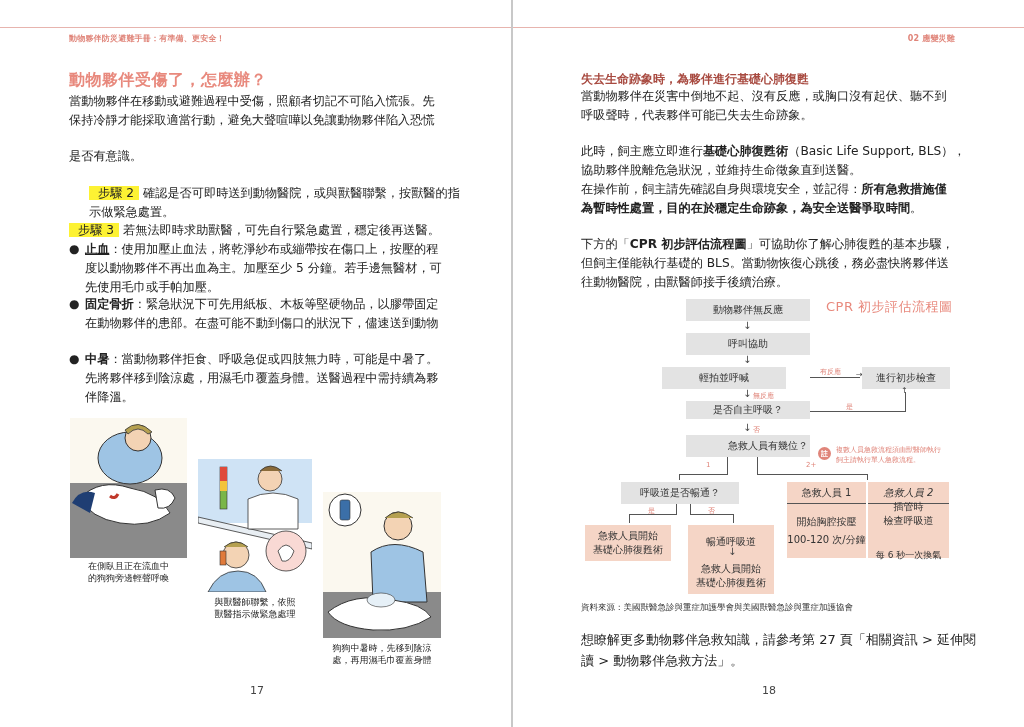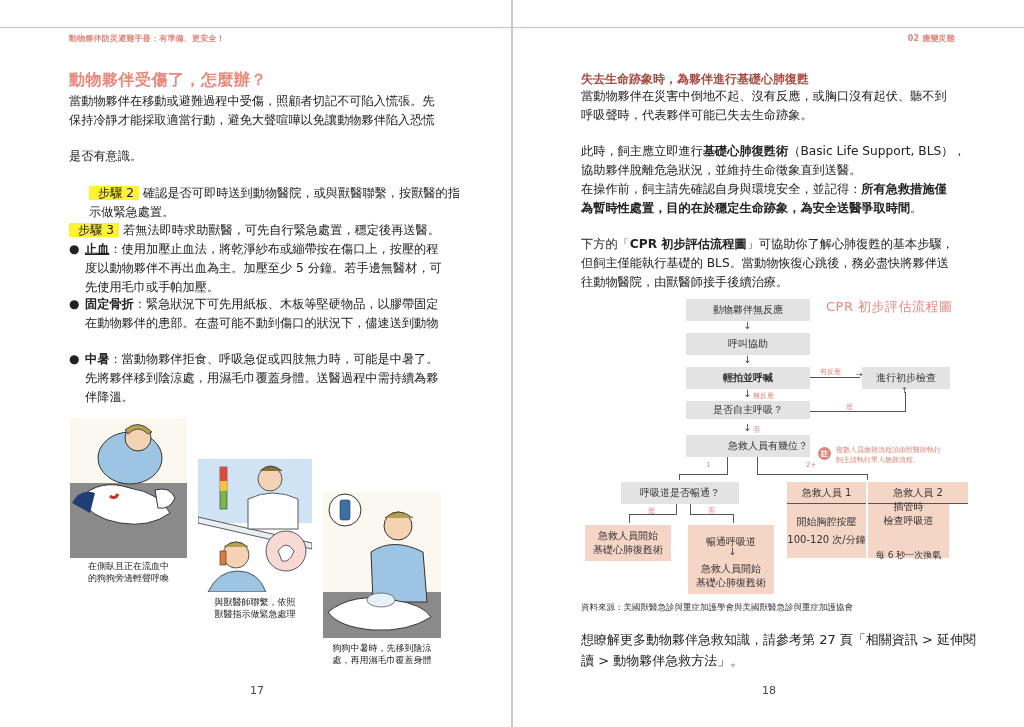--- a/index.html
+++ b/index.html
@@ -177,21 +177,21 @@
   <div>但飼主僅能執行基礎的 BLS。當動物恢復心跳後，務必盡快將夥伴送</div>
   <div>往動物醫院，由獸醫師接手後續治療。</div>
 </div>
 
 <div class="fc-title">CPR 初步評估流程圖</div>
 
 <div class="fc-box gray" style="left:686px; top:299px; width:124px; height:22px;">動物夥伴無反應</div>
 <div class="fc-arrow" style="left:743px; top:320px;">↓</div>
 <div class="fc-box gray" style="left:686px; top:333px; width:124px; height:22px;">呼叫協助</div>
 <div class="fc-arrow" style="left:743px; top:354px;">↓</div>
-<div class="fc-box gray" style="left:686px; top:367px; width:124px; height:22px;font-weight:bold;">輕拍並呼喊</div>
+<div class="fc-box gray" style="left:662px; top:367px; width:124px; height:22px;">輕拍並呼喊</div>
 
 <div class="line" style="left:810px; top:377px; width:50px; height:1px;"></div>
 <div class="fc-arrow" style="left:856px; top:370px; font-size:8px;">→</div>
 <div class="fc-label" style="left:820px; top:367px;">有反應</div>
 <div class="fc-box gray" style="left:862px; top:367px; width:88px; height:22px;">進行初步檢查</div>
 
 <div class="fc-arrow" style="left:743px; top:388px;">↓</div>
 <div class="fc-label" style="left:753px; top:391px;">無反應</div>
 <div class="fc-box gray" style="left:686px; top:401px; width:124px; height:18px;">是否自主呼吸？</div>
 
@@ -233,21 +233,21 @@
 <div class="fc-label" style="left:708px; top:506px;">否</div>
 
 <div class="fc-box peach" style="left:585px; top:525px; width:86px; height:36px; white-space:pre-line;">急救人員開始
 基礎心肺復甦術</div>
 <div class="fc-box peach" style="left:688px; top:525px; width:86px; height:34px;">暢通呼吸道</div>
 <div class="fc-arrow" style="left:728px; top:546px;">↓</div>
 <div class="fc-box peach" style="left:688px; top:558px; width:86px; height:36px; white-space:pre-line;">急救人員開始
 基礎心肺復甦術</div>
 
 <div class="fc-box peach" style="left:787px; top:482px; width:79px; height:22px; border-bottom:1px solid #555;">急救人員 1</div>
-<div class="fc-box peach" style="left:868px; top:482px; width:100px; height:22px; border-bottom:1px solid #555;">急救人員 2</div>
+<div class="fc-box peach" style="left:868px; top:482px; width:81px; height:22px; border-bottom:1px solid #555;font-style:italic;">急救人員 2</div>
 <div class="fc-box peach" style="left:787px; top:504px; width:79px; height:54px; flex-direction:column; gap:4px;">
   <div>開始胸腔按壓</div>
   <div>100-120 次/分鐘</div>
 </div>
 <div class="fc-box peach" style="left:868px; top:504px; width:81px; height:54px; flex-direction:column;">
   <div>插管時</div>
   <div>檢查呼吸道</div>
   <div style="font-size:9px; margin-top:20px;">每 6 秒一次換氣</div>
 </div>
 

